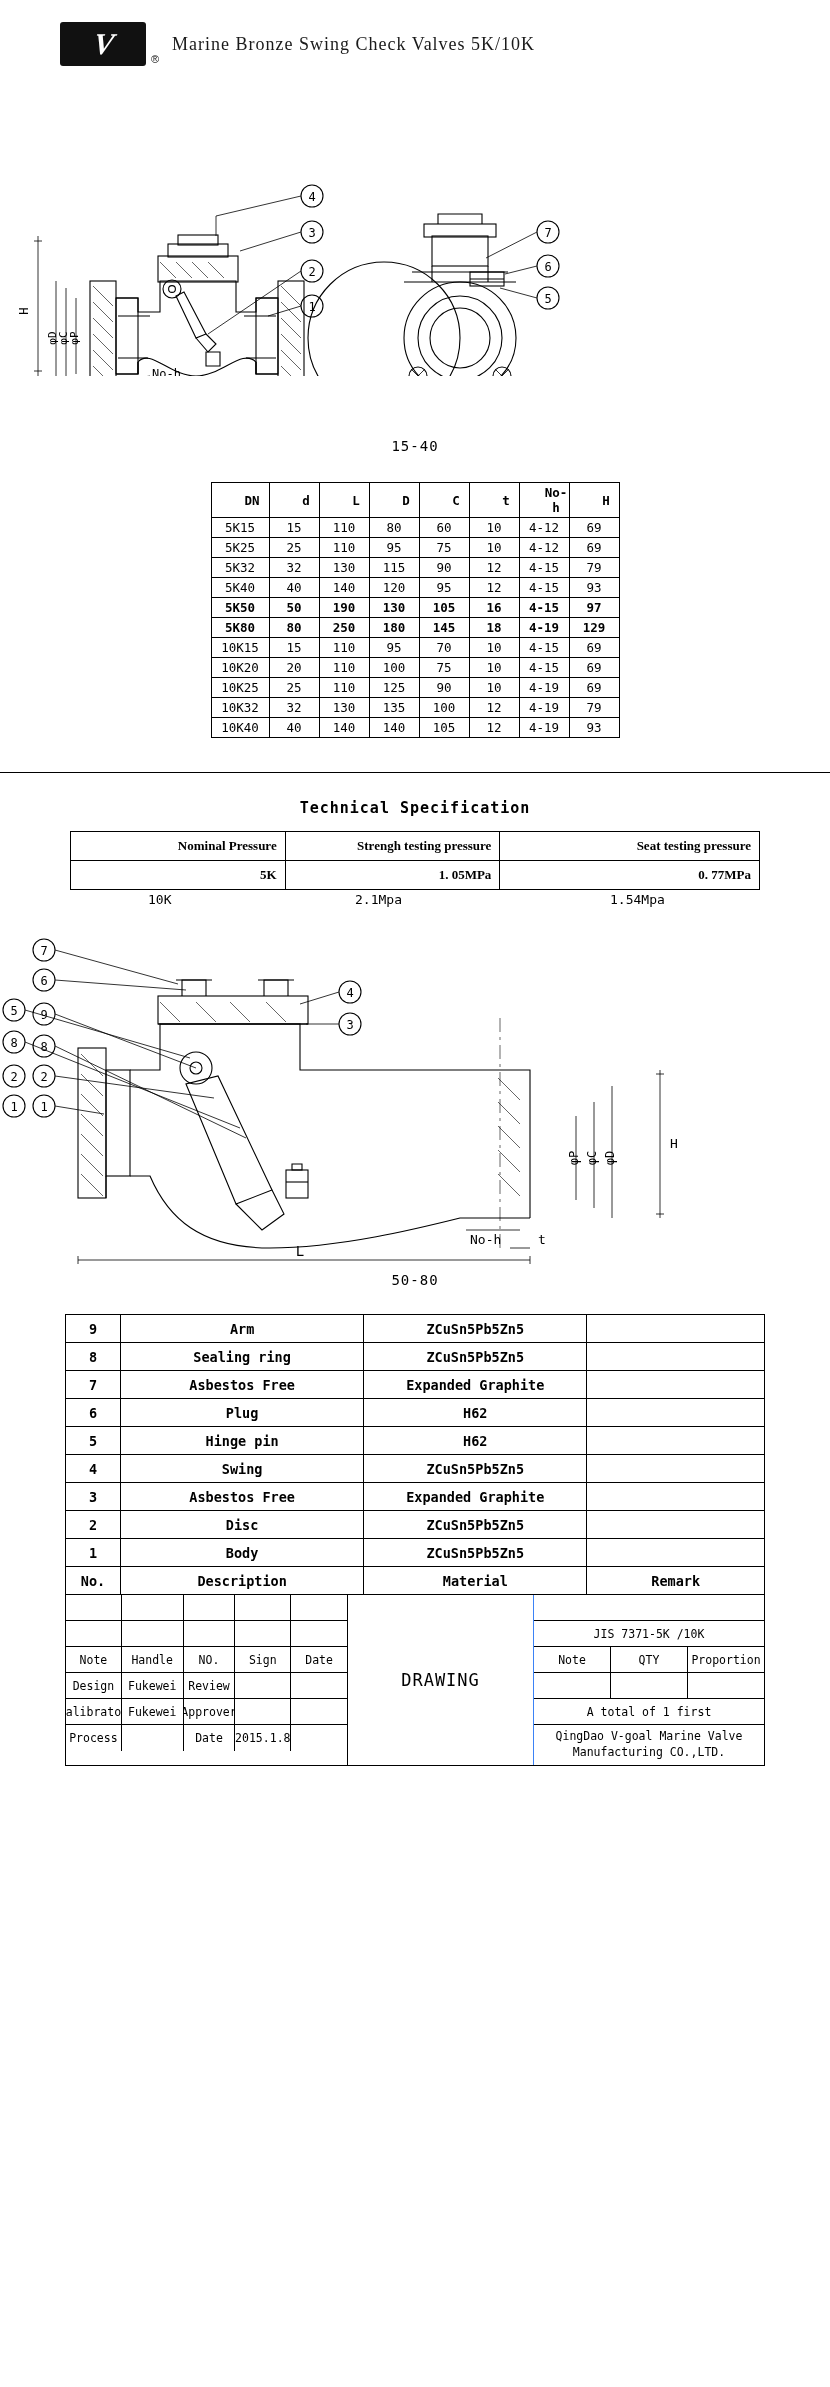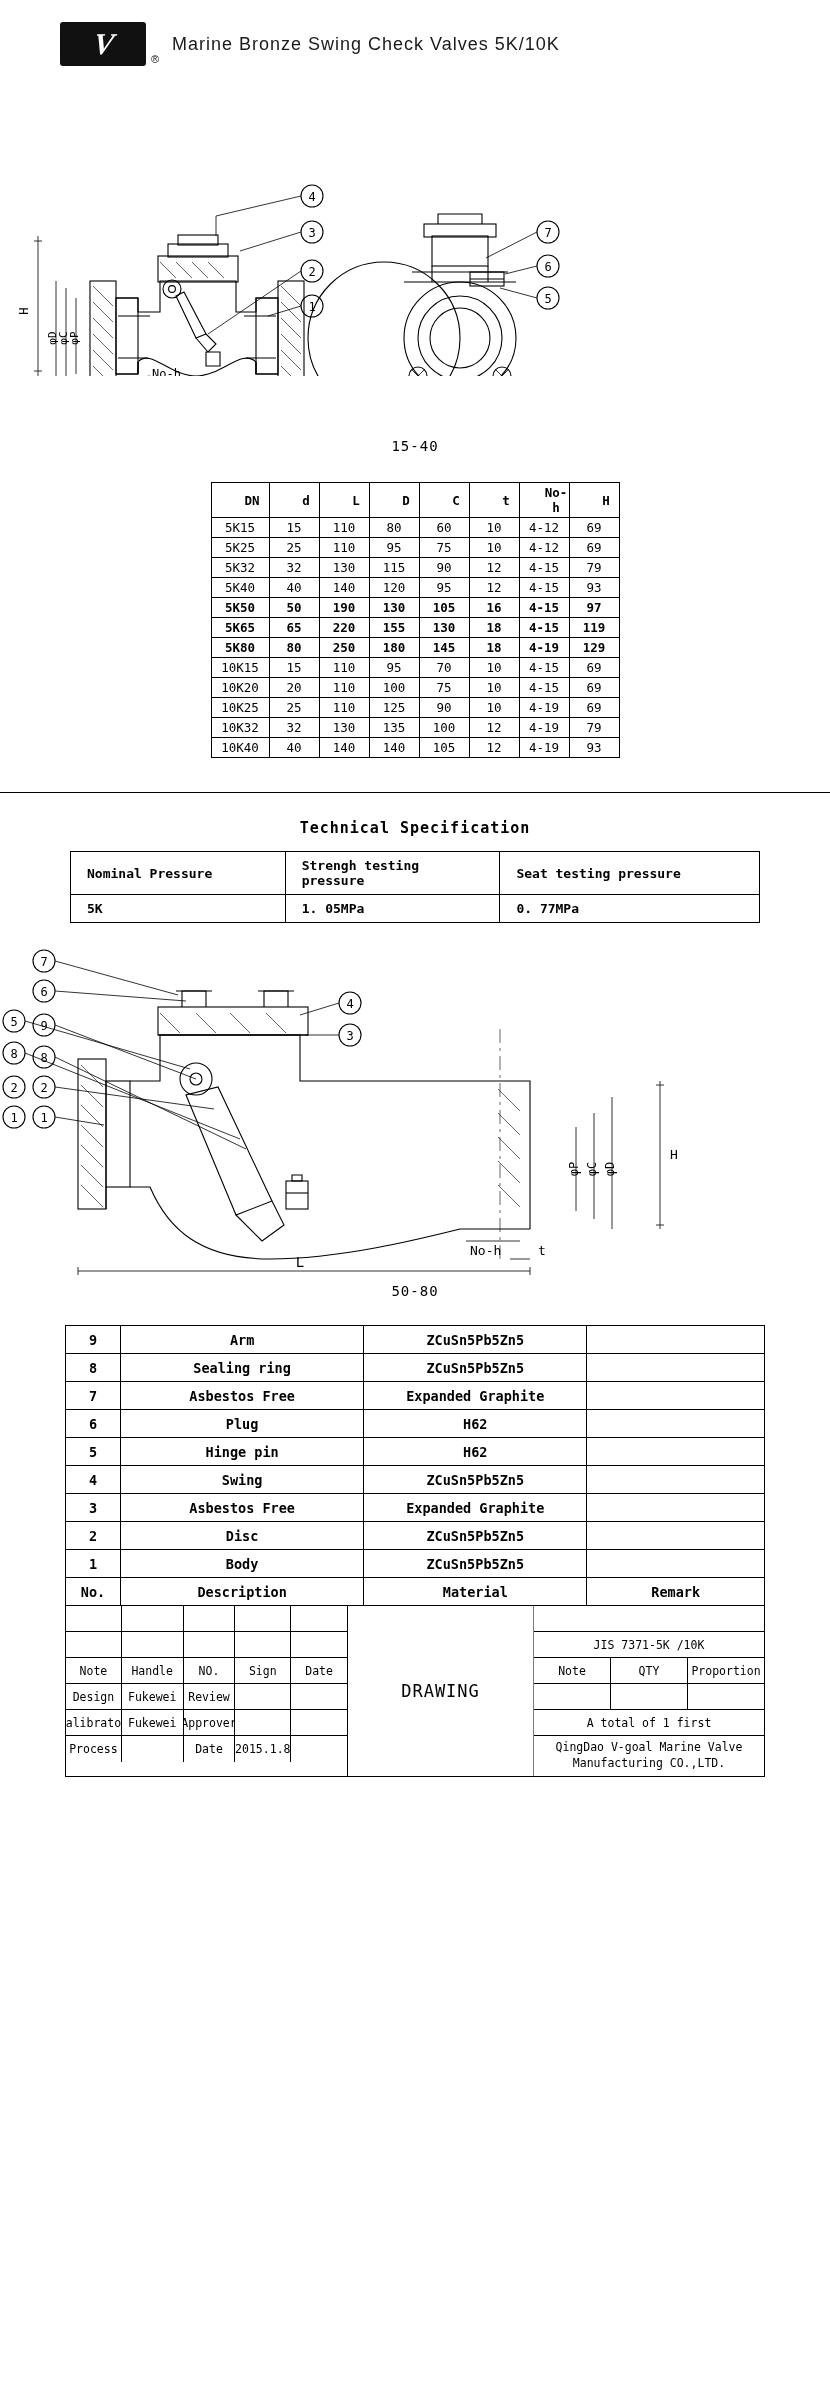--- a/index.html
+++ b/index.html
@@ -48,21 +48,21 @@
     transform: skewX(-8deg);
   }
   .logo .reg {
     position: absolute;
     right: -13px;
     bottom: 1px;
     color: #111;
     font-size: 11px;
   }
   .title {
-    font-family: Liberation Sans, sans-serif;
+    font-family: Liberation Serif, serif;
     font-size: 18px;
     letter-spacing: 1px;
     color: #1a1a1a;
   }
 
   
   .drawing-wrap {
     position: relative;
     width: 830px;
   }
@@ -115,23 +115,24 @@
 
   table.spec {
     border-collapse: collapse;
     margin: 0 auto;
     font-family: "DejaVu Sans Mono", monospace;
     font-size: 13px;
     width: 690px;
   }
   table.spec th, table.spec td {
     border: 1px solid #000;
-    text-align: left;
-    padding: 6px 16px;
+    text-align: right;
+    padding: 6px 8px;
     font-weight: bold;
+    font-family: Liberation Serif, serif;
   }
   table.spec td.val { font-weight: bold; }
   .spec-sub {
     width: 690px;
     margin: 2px auto 0 auto;
     position: relative;
     height: 20px;
     font-family: "DejaVu Sans Mono", monospace;
     font-size: 13px;
   }
@@ -396,30 +397,20 @@
         </tr>
       <tr class="bold">
           <td>5K50</td>
           <td>50</td>
           <td>190</td>
           <td>130</td>
           <td>105</td>
           <td>16</td>
           <td>4-15</td>
           <td>97</td>
-        </tr>
-      <tr class="bold">
-          <td>5K65</td>
-          <td>65</td>
-          <td>220</td>
-          <td>155</td>
-          <td>130</td>
-          <td>18</td>
-          <td>4-15</td>
-          <td>119</td>
         </tr>
       <tr class="bold">
           <td>5K80</td>
           <td>80</td>
           <td>250</td>
           <td>180</td>
           <td>145</td>
           <td>18</td>
           <td>4-19</td>
           <td>129</td>
@@ -488,20 +479,25 @@
       <th style="width:215px">Strengh testing pressure</th>
       <th style="width:260px">Seat testing pressure</th>
     </tr>
     <tr>
       <td class="val">5K</td>
       <td class="val">1. 05MPa</td>
       <td class="val">0. 77MPa</td>
     </tr>
   </tbody>
     </table>
+  <div class="spec-sub">
+    <span style="left:78px;">10K</span>
+    <span style="left:285px;">2.1Mpa</span>
+    <span style="left:540px;">1.54Mpa</span>
+  </div>
 
   <div class="drawing-wrap drawing-2" style="margin-top:6px;">
     <svg class="tech" width="830" height="360" viewBox="0 0 830 360">
       <g fill="none" stroke="#000" stroke-width="1.1">
 
         <rect x="78" y="130" width="28" height="150"></rect>
         <rect x="106" y="152" width="24" height="106"></rect>
         <path d="M130,152 L160,152 L160,106 L300,106 L300,152 L430,152"></path>
         <path d="M430,152 L530,152 L530,300"></path>
         <path d="M130,258 L150,258 C168,300 200,330 270,330 C340,330 420,310 460,300 L530,300"></path>

